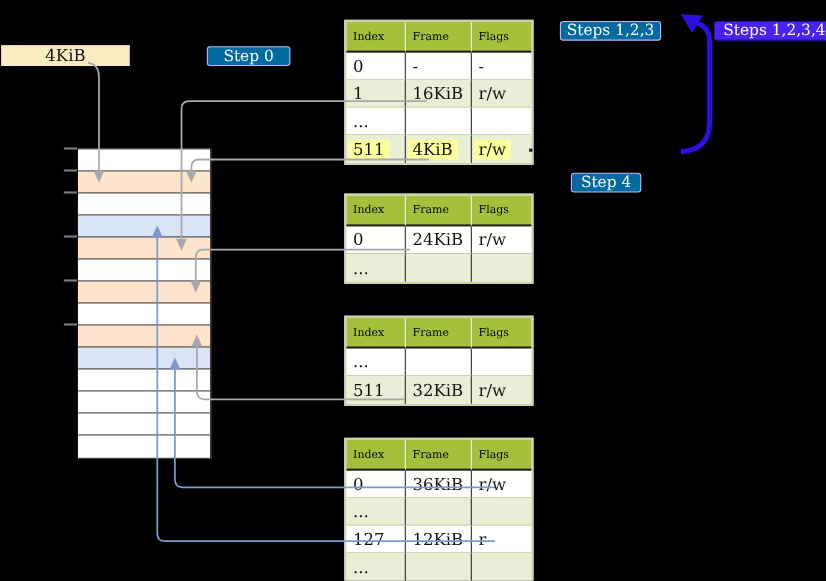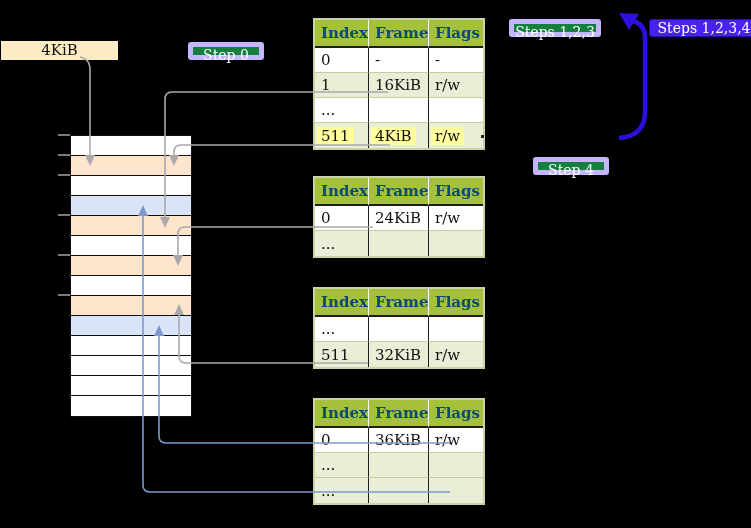--- a/index.html
+++ b/index.html
@@ -7,43 +7,43 @@
          font-family:"DejaVu Serif", serif;}
 
   
   .frame-label{position:absolute;left:1px;top:41px;width:117px;height:19px;
                background:#fcecc4;color:#111;font-size:15px;line-height:19px;
                text-align:center;z-index:2;}
 
   
   .badge{position:absolute;height:18px;line-height:17px;text-align:center;color:#fff;
          font-size:14px;border-radius:3px;z-index:20;box-sizing:border-box;}
-  .badge.red{background:#15803d;border:5px solid #c4b5fd;}
+  .badge.red{background:#0369a1;border:1px solid #c4b5fd;}
   .badge.blue{background:#4a22f0;border:1px solid #2a0cb8;}
   #badge-step0{left:188px;top:42px;width:76px;}
   #badge-steps123{left:509px;top:19px;width:92px;}
   #badge-steps1234{left:649px;top:19px;width:110px;}
-  #badge-step4{left:533px;top:157px;width:76px;}
+  #badge-step4{left:519px;top:157px;width:64px;}
 
   
   .mem-strip{position:absolute;left:70px;top:135px;width:120px;height:280px;
              background:#fff;border:1px solid #101010;box-sizing:content-box;z-index:1;}
   .mrow{height:20px;box-sizing:border-box;border-bottom:1px solid #101010;}
   .mrow:last-child{border-bottom:none;}
   .mrow.white{background:#ffffff;}
   .mrow.peach{background:#fde4cb;}
   .mrow.blue{background:#d9e5f6;}
   .tick{position:absolute;left:58px;width:12px;height:2px;background:#7a7a7a;z-index:1;}
 
   
   table.ptable{position:absolute;border-collapse:separate;border-spacing:0;width:168px;
                background:#fff;border:2px solid #cbd2a6;color:#111;table-layout:fixed;
                z-index:2;}
-  table.ptable th{background:#a5c13c;color:#0c4a6e;font-weight:bold;text-align:left;
-                  padding:0 6px;height:28px;box-sizing:border-box;font-size:15px;
+  table.ptable th{background:#a5c13c;color:#000000;font-weight:normal;text-align:left;
+                  padding:0 6px;height:28px;box-sizing:border-box;font-size:10px;
                   border-right:1px solid #f6f8ea;border-bottom:2px solid #1c1c1c;}
   table.ptable th:last-child{border-right:none;margin-top:47px;}
   table.ptable td{padding:0 6px;height:25px;box-sizing:border-box;font-size:15px;
                   border-right:1px solid #1c1c1c;border-bottom:1px solid #c6cc9c;
                   vertical-align:middle;background:#fff;}
   table.ptable td:last-child{border-right:none;}
   table.ptable tr:last-child td{border-bottom:none;}
   table.ptable tr.alt td{background:#e9eed6;}
   #table-l4{left:313px;top:18px;}
   #table-l3{left:313px;top:176px;}
@@ -200,20 +200,25 @@
       <tr>
         <td>0</td>
         <td>36KiB</td>
         <td>r/w</td>
       </tr>
       <tr class="alt">
         <td>...</td>
         <td></td>
         <td></td>
       </tr>
+      <tr>
+        <td>127</td>
+        <td>12KiB</td>
+        <td>r</td>
+      </tr>
       <tr class="alt">
         <td>...</td>
         <td></td>
         <td></td>
       </tr>
     </tbody>
   </table>
 
   <div class="origin-dot"></div>
 

